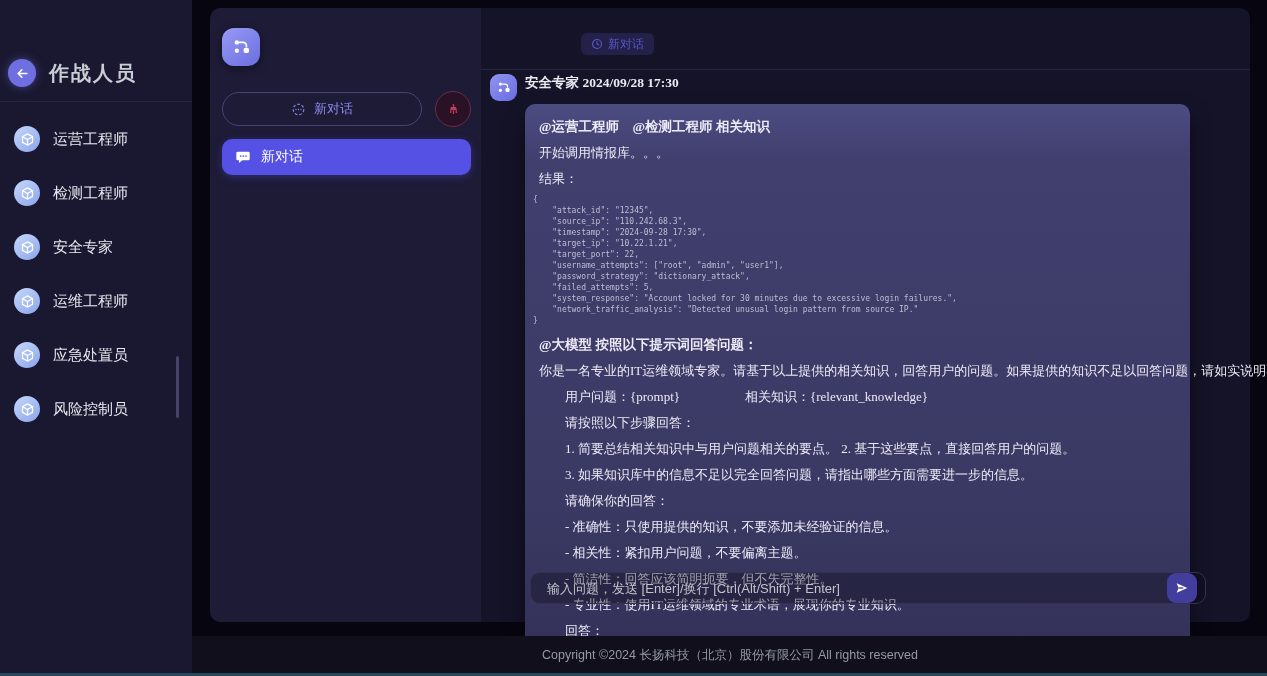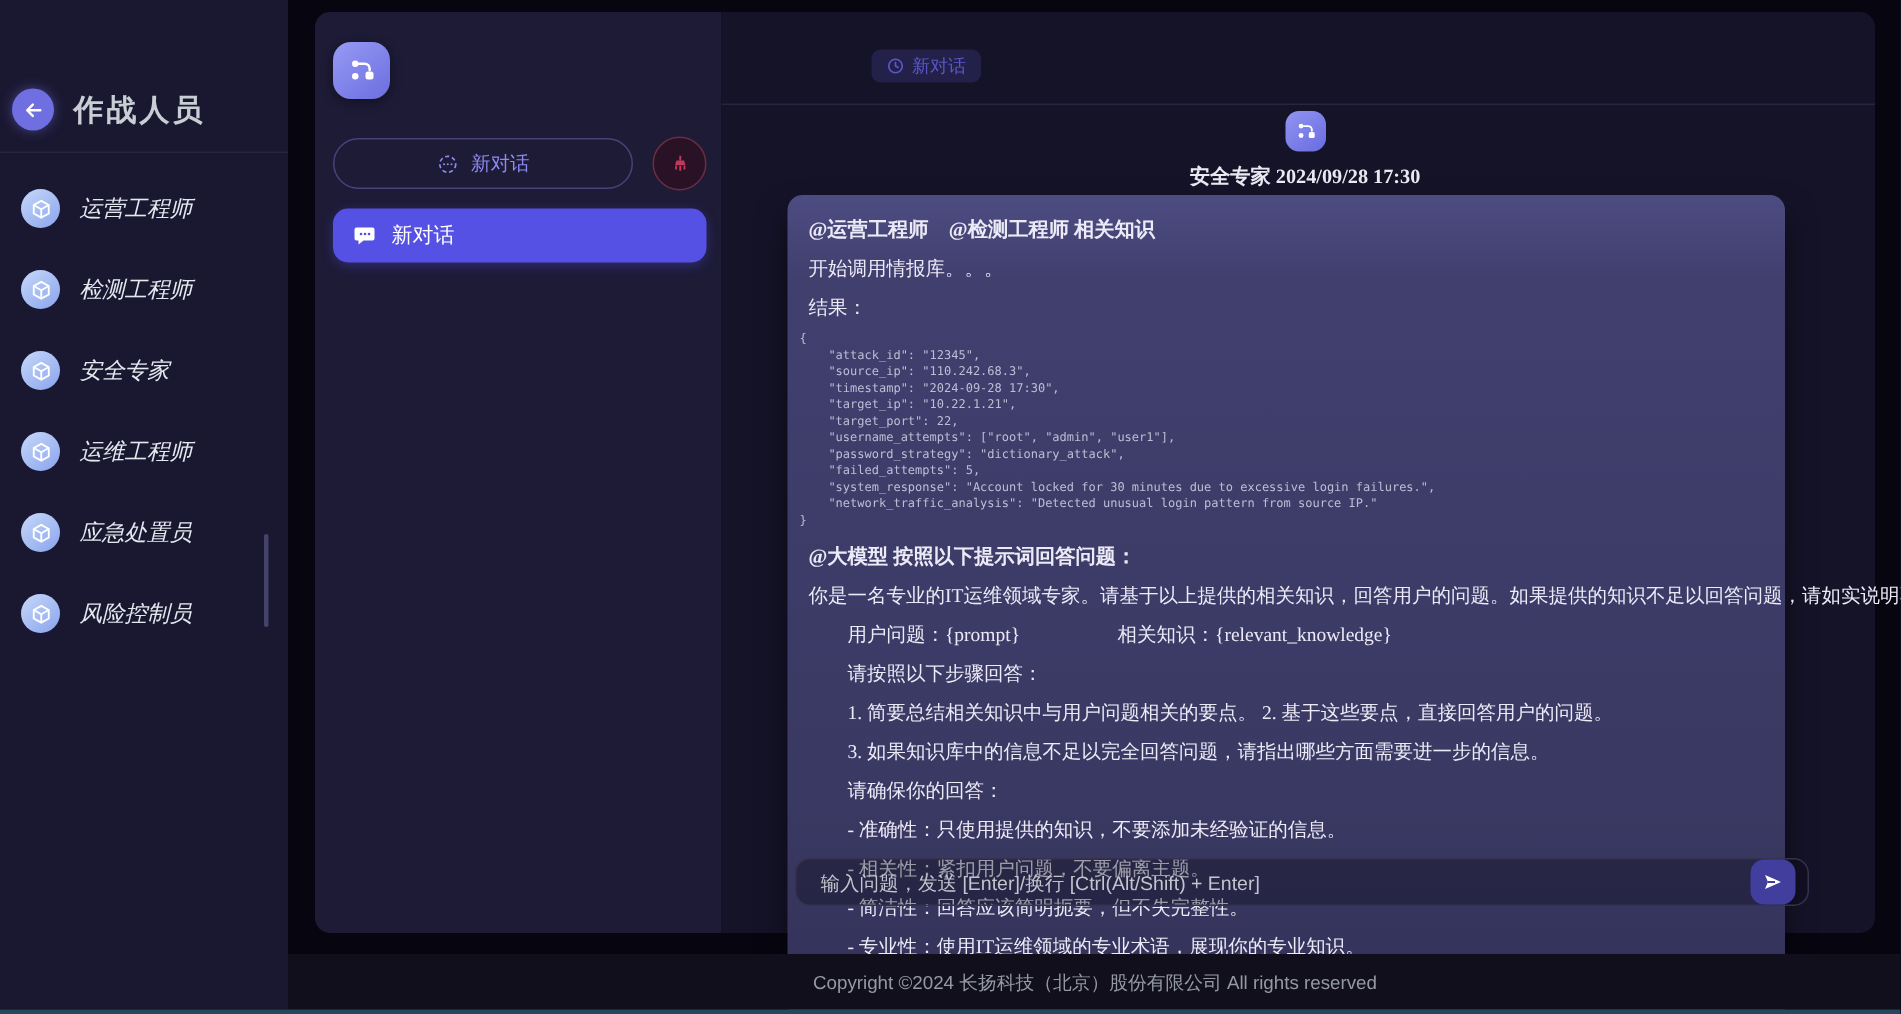--- a/index.html
+++ b/index.html
@@ -20,21 +20,21 @@
     width:28px; height:28px; border-radius:50%; background:#6f6fe2;
     display:flex; align-items:center; justify-content:center; cursor:pointer;
     box-shadow:0 0 8px rgba(111,111,226,.5);
   }
   .sidebar-title {
     font-family:"Liberation Serif", serif; font-size:20px; font-weight:bold;
     color:#c8ced3; letter-spacing:2px;
   }
   .sidebar-divider { height:1px; background:#262343; }
   .sidebar-nav { padding-top:17px; }
-  .sidebar-item { display:flex; align-items:center; gap:13px; padding:7px 14px; margin-bottom:14px; cursor:pointer;font-style:italic; }
+  .sidebar-item { display:flex; align-items:center; gap:13px; padding:7px 14px; margin-bottom:14px; cursor:pointer; }
   .sidebar-item .role-ico {
     width:26px; height:26px; border-radius:50%; flex:0 0 26px;
     background:linear-gradient(140deg,#c6d8fa,#8aa4ec);
     display:flex; align-items:center; justify-content:center;
   }
   .sidebar-item .role-label { font-family:"Liberation Serif", serif; font-size:15px; color:#e4e9ef; }
   .sidebar-scroll-thumb {
     position:absolute; right:13px; top:356px; width:3px; height:62px;
     border-radius:2px; background:#45436a;
   }
@@ -71,21 +71,21 @@
   }
   
   .chat-panel { flex:1; background:#151328; border-radius:0 10px 10px 0; position:relative; }
   .chat-header { height:62px; border-bottom:1px solid #272540; position:relative; }
   .session-badge {
     position:absolute; left:100px; top:25px; height:22px; padding:0 10px;
     border-radius:6px; background:#232149; color:#5a57c8; font-size:12px;
     display:flex; align-items:center; gap:5px;
   }
   .messages { position:absolute; top:66px; left:0; right:0; }
-  .msg-head { display:flex; align-items:center; gap:8px; padding-left:9px;flex-direction:column; }
+  .msg-head { display:flex; align-items:flex-start; gap:8px; padding-left:9px; }
   .avatar {
     width:27px; height:27px; border-radius:9px; flex:0 0 27px;
     background:linear-gradient(140deg,#9295f0,#686be0);
     display:flex; align-items:center; justify-content:center;
   }
   .msg-meta { font-family:"Liberation Serif", serif; font-weight:bold; font-size:13.5px; color:#e9e9f2; }
   .msg-card {
     margin:3px 0 0 44px; width:665px; border-radius:10px;
     background:linear-gradient(180deg,#4d4c82 0%, #413f6e 10%, #3a3963 72%, #333158 100%);
     box-shadow:0 12px 20px rgba(0,0,0,.5);

